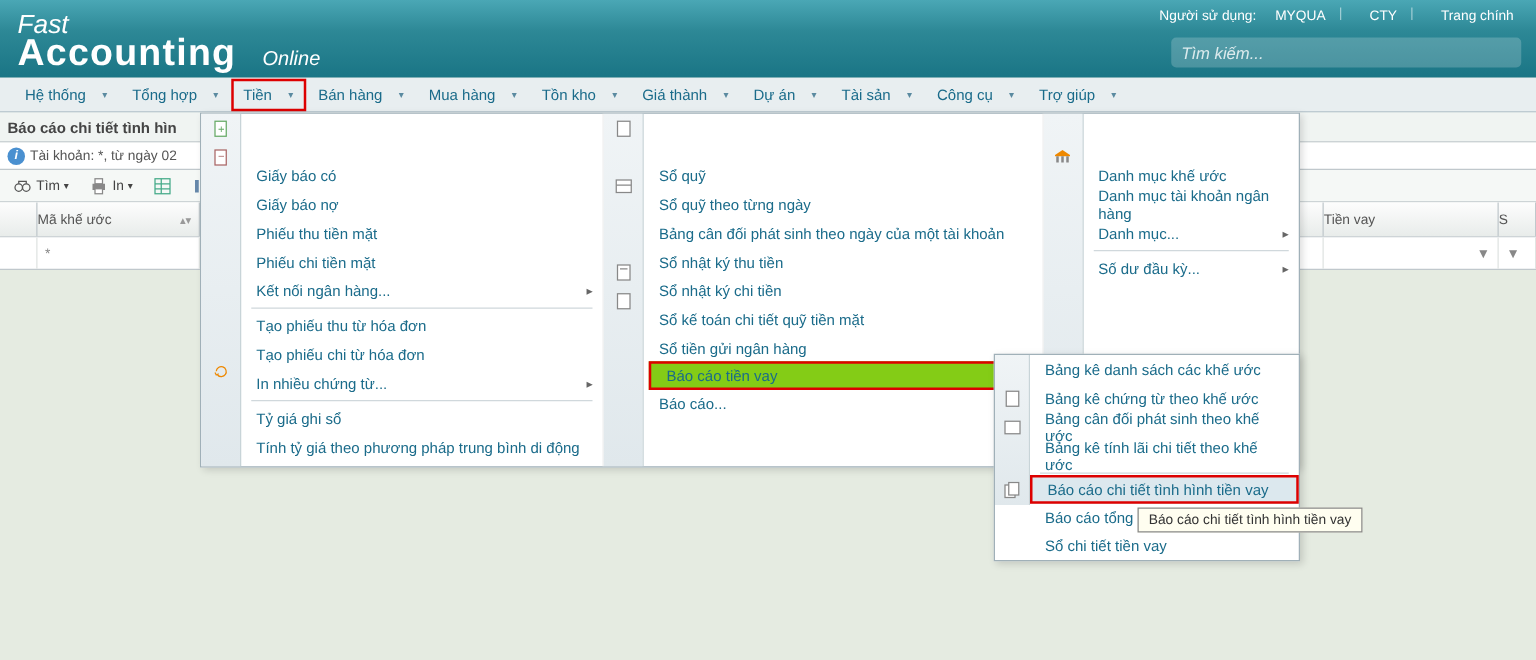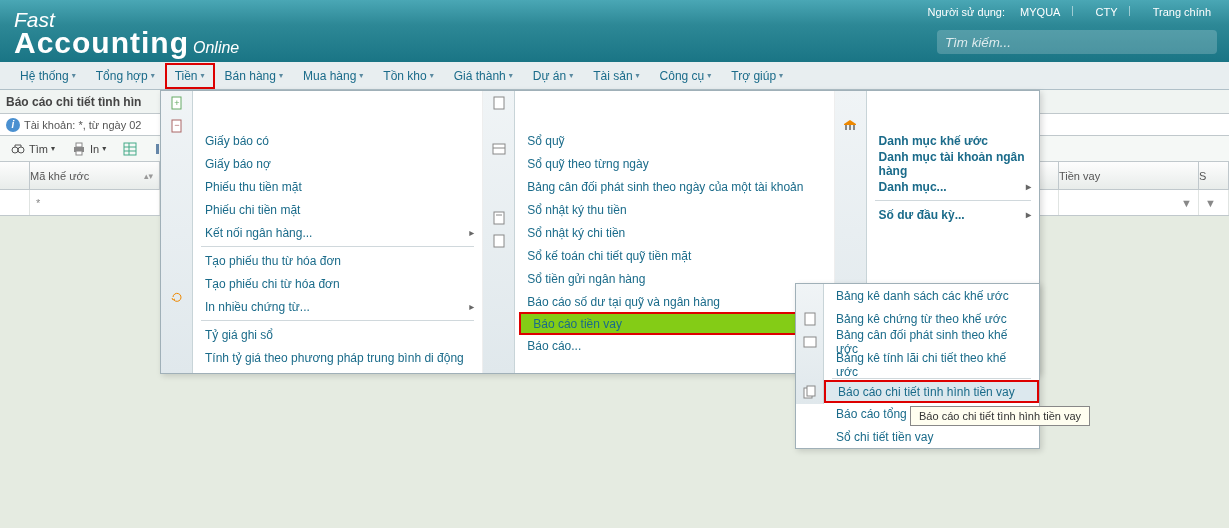--- a/index.html
+++ b/index.html
@@ -5,27 +5,27 @@
 * { margin: 0; padding: 0; box-sizing: border-box; font-family: Arial, sans-serif; }
 body { background: #e5ebe1; font-size: 12px; color: #333; width: 1229px; height: 528px; overflow: hidden; position: relative; }
 
 .header { height: 62px; background: linear-gradient(180deg, #4aa7b5 0%, #2d8896 40%, #1a7585 100%); position: relative; color: #fff; }
 .header-top { position: absolute; top: 6px; right: 12px; font-size: 11px; }
 .header-top span { padding: 0 6px; }
 .header-top .sep { border-left: 1px solid rgba(255,255,255,0.5); height: 10px; display: inline-block; margin: 0 2px; }
 .logo { position: absolute; left: 14px; top: 8px; }
 .logo-fast { font-size: 21px; font-weight: normal; font-style: italic; }
 .logo-acc { font-size: 30px; font-weight: bold; letter-spacing: 1px; margin-top: -6px; }
-.logo-online { font-size: 16px; font-style: italic; margin-left: 4px; }
+.logo-online { font-size: 16px; font-style: italic; margin-left: 21px; }
 .search-box { position: absolute; right: 12px; top: 30px; width: 280px; height: 24px; background: rgba(255,255,255,0.2); border-radius: 4px; padding: 0 8px; }
 .search-box input { background: transparent; border: none; color: #fff; width: 100%; height: 100%; font-style: italic; outline: none; }
 .search-box input::placeholder { color: rgba(255,255,255,0.8); }
 
 .menubar { height: 28px; background: #e8eef0; border-bottom: 1px solid #b0c0c8; display: flex; align-items: center; padding-left: 10px; }
-.menubar-item { padding: 6px 10px; color: #1a6b8a; cursor: pointer; position: relative; display: flex; align-items: center; gap: 3px; }
+.menubar-item { padding: 6px 10px; color: #1a6b8a; cursor: pointer; position: relative; display: flex; align-items: center; gap: 13px; }
 .menubar-item .caret { font-size: 8px; color: #5a8aa0; }
 .menubar-item.active { border: 2px solid #d00; padding: 4px 8px; }
 
 .toolbar-row { height: 24px; background: #f0f4f2; border-bottom: 1px solid #c0c8cc; display: flex; align-items: center; padding-left: 6px; font-size: 12px; font-weight: bold; color: #444; }
 .info-row { height: 22px; background: #fff; border-bottom: 1px solid #c0c8cc; display: flex; align-items: center; padding-left: 6px; font-size: 11px; color: #555; gap: 4px; }
 .info-icon { width: 14px; height: 14px; border-radius: 50%; background: #4a90d0; color: #fff; display: inline-flex; align-items: center; justify-content: center; font-size: 10px; font-weight: bold; font-style: italic; }
 .action-row { height: 26px; background: #f5f8f6; border-bottom: 1px solid #c0c8cc; display: flex; align-items: center; padding-left: 6px; gap: 8px; font-size: 11px; color: #444; }
 .action-btn { display: flex; align-items: center; gap: 3px; padding: 2px 4px; cursor: pointer; }
 
 .table-zone { background: #fff; position: relative; }
@@ -49,21 +49,21 @@
 
 .submenu { position: absolute; top: 283px; left: 795px; width: 245px; background: #fff; border: 1px solid #a0b0b8; box-shadow: 2px 2px 6px rgba(0,0,0,0.15); z-index: 110; }
 .submenu .dd-iconcol { float: left; height: 100%; }
 .sm-item { height: 23px; display: flex; align-items: center; padding: 0 12px; color: #1a6b8a; font-size: 12px; cursor: pointer; position: relative; }
 .sm-item.hi { border: 2px solid #d00; margin: -1px 0; }
 .sm-item.highlighted { background: #dce8ee; }
 
 .tooltip { position: absolute; top: 406px; left: 910px; background: #fffef0; border: 1px solid #888; padding: 3px 8px; font-size: 11px; color: #333; z-index: 120; }
 .dd-main-body { display: flex; width: 100%; }
 .dd-section { flex: 1; border-right: 1px solid #eee; }
-.dd-section:last-child { border-right: none; font-weight: bold; }
+.dd-section:last-child { border-right: none; }
 
 svg.ic16 { width: 16px; height: 16px; }
 </style>
 </head>
 <body>
 
 <div class="header">
   <div class="header-top">
     <span>Người sử dụng:</span>
     <span>MYQUA</span>
@@ -281,21 +281,20 @@
           </div>
       </div>
       <div class="dd-col">
         <div class="dd-item">Sổ quỹ</div>
         <div class="dd-item">Sổ quỹ theo từng ngày</div>
         <div class="dd-item">Bảng cân đối phát sinh theo ngày của một tài khoản</div>
         <div class="dd-item">Sổ nhật ký thu tiền</div>
         <div class="dd-item">Sổ nhật ký chi tiền</div>
         <div class="dd-item">Sổ kế toán chi tiết quỹ tiền mặt</div>
         <div class="dd-item">Sổ tiền gửi ngân hàng</div>
-        <div class="dd-item">Báo cáo số dư tại quỹ và ngân hàng</div>
         <div class="dd-item has-sub hi highlighted">Báo cáo tiền vay</div>
         <div class="dd-item has-sub">Báo cáo...</div>
       </div>
     </div>
 
     <div class="dd-section" style="flex:0.7;display:flex;">
       <div class="dd-iconcol">
         <div class="dd-ic"></div>
         <div class="dd-ic">
             <svg class="ic16" viewBox="0 0 16 16">

